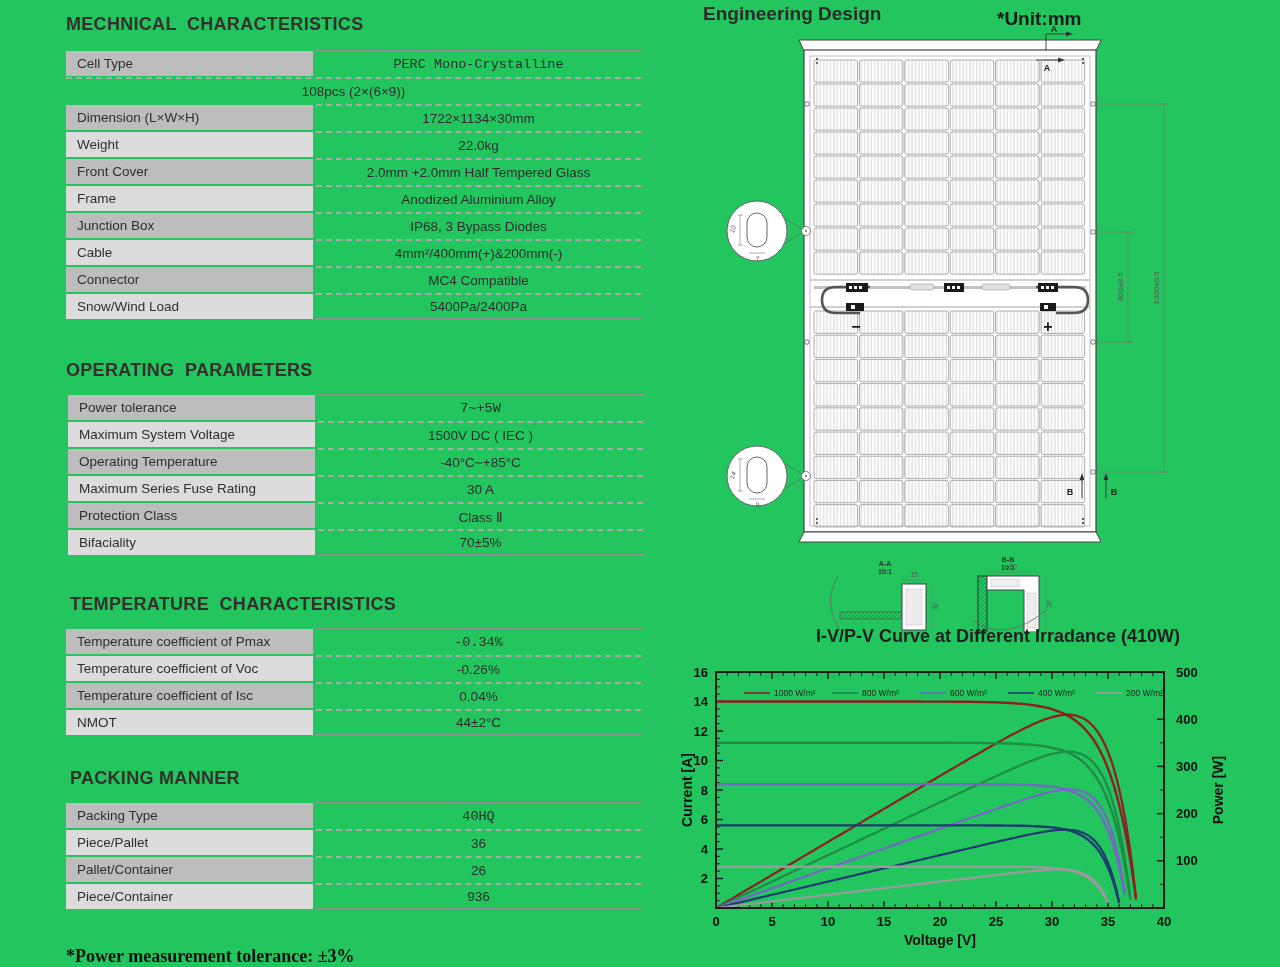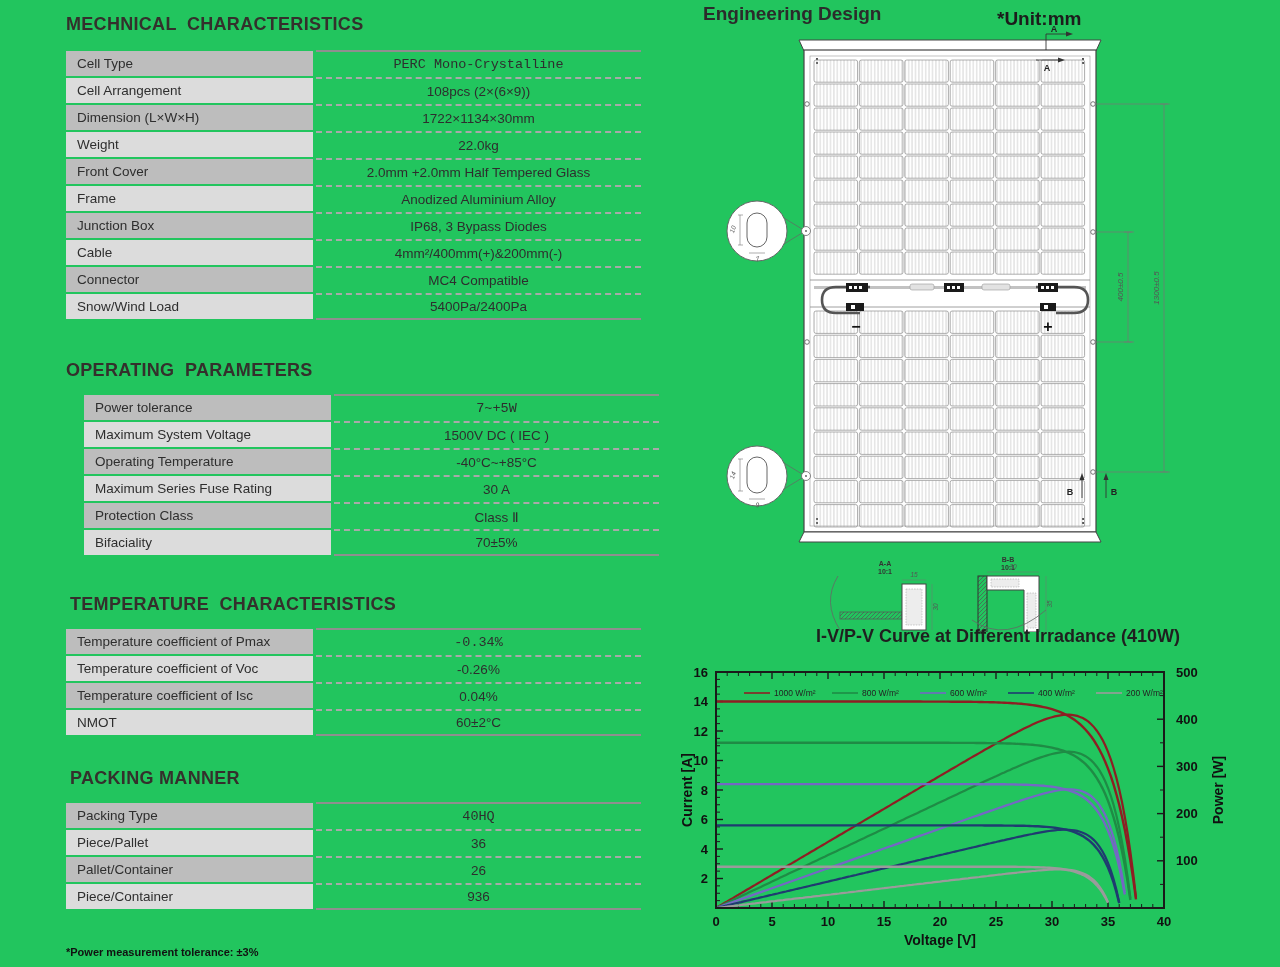--- a/index.html
+++ b/index.html
@@ -10,21 +10,21 @@
   .spec-table{position:absolute;width:575px;}
   .trow{display:flex;height:27px;}
   .tlabel{width:247px;box-sizing:border-box;display:flex;align-items:center;
           padding-left:11px;font-size:13.5px;color:#2e2e2e;margin:1px 3px 1px 0;}
   .tlabel.dark{background:#bdbdbd;}
   .tlabel.light{background:#dcdcdc;}
   .tvalue{flex:1;display:flex;align-items:center;justify-content:center;
           font-size:13.5px;color:#2e2e2e;border-top:2px dashed #a9a9a9;}
   .trow:first-child .tvalue{border-top:2px solid #8f8f8f;font-family:Liberation Mono, monospace;}
   .trow:last-child .tvalue{border-bottom:2px solid #8f8f8f;}
-  .footnote{position:absolute;left:66px;top:946px;font-size:11px;font-weight:600;color:#111;}
+  .footnote{position:absolute;left:66px;top:946px;font-size:18px;font-weight:600;color:#111;font-family:Liberation Serif, serif;}
   .eng-title{position:absolute;left:703px;top:3px;font-size:19px;font-weight:bold;color:#2b2b2b;}
   .unit-note{position:absolute;left:997px;top:8px;font-size:19px;font-weight:600;color:#1c1c1c;}
   .chart-title{position:absolute;left:700px;top:626px;width:480px;text-align:right;
                font-size:18px;font-weight:bold;color:#1f1f1f;}
   svg{position:absolute;}
   svg text{font-family:"Liberation Sans",sans-serif;}
   .tick-label{font-size:13px;font-weight:600;fill:#111;}
   .axis-title{font-size:14px;font-weight:600;fill:#111;}
   .legend-label{font-size:8.5px;fill:#222;}
   .dim-text{font-size:8px;font-style:italic;fill:#555;}
@@ -38,21 +38,20 @@
 
 <div class="page">
 
   <div class="heading" style="left:66px;top:14px">MECHNICAL  CHARACTERISTICS</div>
   <div class="spec-table" style="left:66px;top:50px">
       <div class="trow">
         <div class="tlabel dark">Cell Type</div>
         <div class="tvalue">PERC Mono-Crystalline</div>
       </div>
       <div class="trow">
-        <div class="tlabel light">Cell Arrangement</div>
         <div class="tvalue">108pcs    (2×(6×9))</div>
       </div>
       <div class="trow">
         <div class="tlabel dark">Dimension (L×W×H)</div>
         <div class="tvalue">1722×1134×30mm</div>
       </div>
       <div class="trow">
         <div class="tlabel light">Weight</div>
         <div class="tvalue">22.0kg</div>
       </div>
@@ -76,21 +75,21 @@
         <div class="tlabel dark">Connector</div>
         <div class="tvalue">MC4 Compatible</div>
       </div>
       <div class="trow">
         <div class="tlabel light">Snow/Wind Load</div>
         <div class="tvalue">5400Pa/2400Pa</div>
       </div>
     </div>
 
   <div class="heading" style="left:66px;top:360px">OPERATING  PARAMETERS</div>
-  <div class="spec-table" style="left:84px;top:394px">
+  <div class="spec-table" style="left:68px;top:394px">
       <div class="trow">
         <div class="tlabel dark">Power tolerance</div>
         <div class="tvalue">7~+5W</div>
       </div>
       <div class="trow">
         <div class="tlabel light">Maximum System Voltage</div>
         <div class="tvalue">1500V DC ( IEC )</div>
       </div>
       <div class="trow">
         <div class="tlabel dark">Operating Temperature</div>
@@ -119,21 +118,21 @@
       <div class="trow">
         <div class="tlabel light">Temperature coefficient of Voc</div>
         <div class="tvalue">-0.26%</div>
       </div>
       <div class="trow">
         <div class="tlabel dark">Temperature coefficient of Isc</div>
         <div class="tvalue">0.04%</div>
       </div>
       <div class="trow">
         <div class="tlabel light">NMOT</div>
-        <div class="tvalue">60±2°C</div>
+        <div class="tvalue">44±2°C</div>
       </div>
     </div>
 
   <div class="heading" style="left:70px;top:768px">PACKING MANNER</div>
   <div class="spec-table" style="left:66px;top:802px">
       <div class="trow">
         <div class="tlabel dark">Packing Type</div>
         <div class="tvalue">40HQ</div>
       </div>
       <div class="trow">

